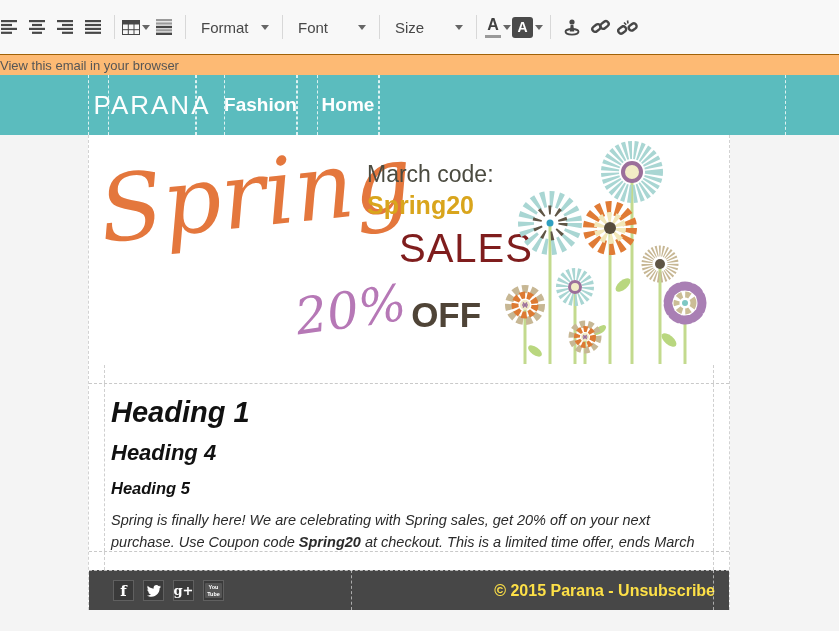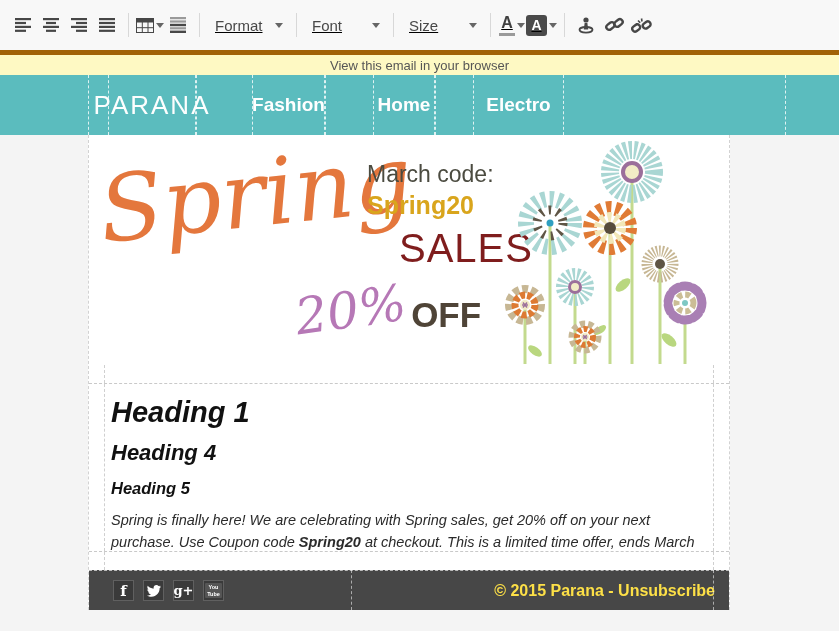--- a/index.html
+++ b/index.html
@@ -1,49 +1,49 @@
 <!DOCTYPE html>
 <html><head>
 <meta charset="utf-8">
 <style>
   * { margin:0; padding:0; box-sizing:border-box; }
   html,body { width:839px; }
   body { font-family:"Liberation Sans", sans-serif; background:#f4f4f4; width:839px; height:631px; overflow:hidden; }
 
   
-  .toolbar { height:55px; background:#f8f8f8; border-bottom:5px solid #a16207;
-             display:flex; align-items:center; overflow:hidden; padding-left:17px;text-decoration:underline; }
+  .toolbar { height:55px; background:#f8f8f8; border-bottom:1px solid #a16207;
+             display:flex; align-items:center; overflow:hidden; padding-left:3px; }
   .tbtn { background:none; border:none; height:34px; min-width:28px; display:flex;
           align-items:center; justify-content:center; cursor:pointer; gap:2px; }
   .tbtn.first { margin-left:-8px; }
   .sep { width:1px; height:24px; background:#d8d8d8; margin:0 7px; flex:none; }
   .dropdown { display:flex; align-items:center; justify-content:space-between;
               width:82px; height:30px; padding:0 6px 0 8px; cursor:pointer;
               color:#484848; font-size:15px; }
   .caret { width:0; height:0; border-left:4px solid transparent; border-right:4px solid transparent;
            border-top:5px solid #666; display:inline-block; flex:none; }
   .aletter { font-weight:bold; font-size:16px; color:#404040; line-height:1; }
   .a-underline { display:flex; flex-direction:column; align-items:center; gap:2px; }
   .a-underline .bar { width:16px; height:3px; background:#9a9a9a; }
   .abox { width:21px; height:21px; background:#4a4a4a; border-radius:3px; color:#fff;
           font-weight:bold; font-size:14px; display:flex; align-items:center; justify-content:center; }
 
   
-  .browser-bar { height:20px; background:#fef9c3; display:flex; align-items:center; justify-content:center; }
+  .browser-bar { height:20px; background:#fdba74; display:flex; align-items:center; }
   .browser-bar span { font-size:13px; color:#565656; cursor:pointer; }
 
   
   .navbar { height:60px; background:#5bbcbe; position:relative; }
   .nav-inner { display:flex; height:60px; margin-left:88px; }
   .cell { height:60px; display:flex; align-items:center; justify-content:center;
           border-left:1px dashed rgba(255,255,255,.8); border-right:1px dashed rgba(255,255,255,.8); }
   .cell.spacer { border-right:none; }
   .s1{width:20px;} .s2{width:28px;} .s3{width:20px;} .s4{width:10px;}
   .cell.logo { width:88px; color:#fdfefe; font-size:26px; letter-spacing:2px; font-weight:400; cursor:pointer; }
-  .cell.item { color:#fff; font-weight:bold; font-size:19px; cursor:pointer; padding:0 14px;margin-left:28px; }
+  .cell.item { color:#fff; font-weight:bold; font-size:19px; cursor:pointer; padding:0 14px; }
   .i-fashion{width:73px;} .i-home{width:62px;text-align:center;} .i-electro{width:91px;}
   .nav-dash { position:absolute; left:785px; top:0; bottom:0; border-left:1px dashed rgba(255,255,255,.8); }
 
   
   .email-body { width:642px; margin-left:88px; background:#fff;
                 border-left:1px dashed #d2d2d2; border-right:1px dashed #d2d2d2; }
 
   
   .banner { position:relative; height:230px; overflow:hidden; cursor:pointer; }
   .spring { position:absolute; left:10px; top:-14px; font-family:"DejaVu Serif", serif;
@@ -217,21 +217,20 @@
 
 <div class="navbar">
   <div class="nav-inner">
     <div class="cell spacer s1"></div>
     <div class="cell logo">PARANA</div>
     <div class="cell spacer s2"></div>
     <div class="cell item i-fashion">Fashion</div>
     <div class="cell spacer s3"></div>
     <div class="cell item i-home">Home</div>
     <div class="cell spacer s4"></div>
-    <div class="cell item i-electro">Electro</div>
   </div>
   <div class="nav-dash"></div>
 </div>
 
 <div class="email-body">
 
   <div class="banner">
     <div class="spring">Spring</div>
     <div class="coupon">
       <div class="coupon-label">March code:</div>

